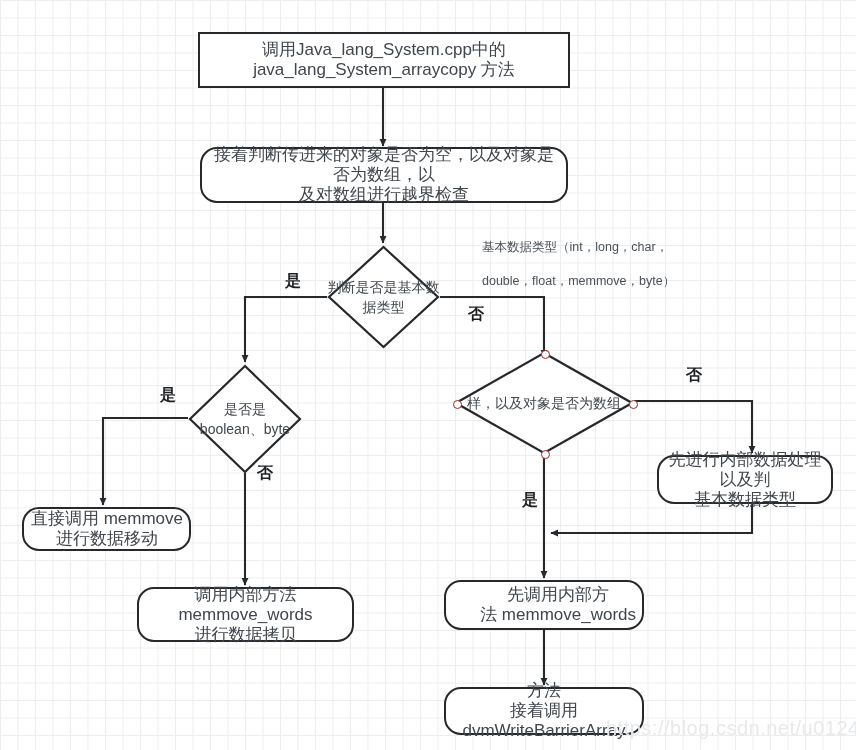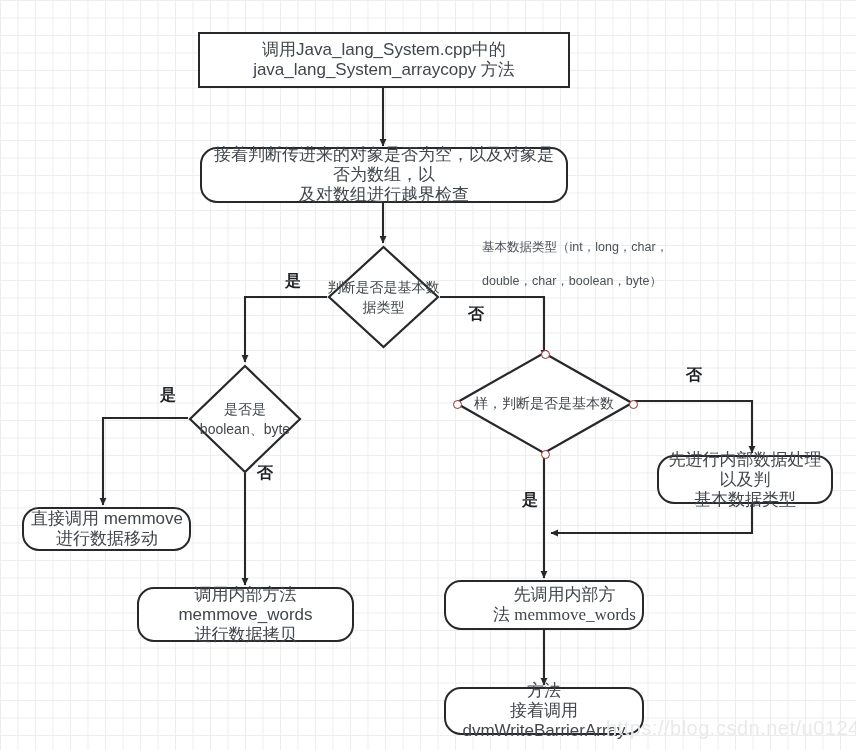--- a/index.html
+++ b/index.html
@@ -163,21 +163,21 @@
 
   <div class="node box rounded" style="left:200px; top:147px; width:368px; height:56px;">
     <div>
       <div>接着判断传进来的对象是否为空，以及对象是否为数组，以</div>
       <div>及对数组进行越界检查</div>
     </div>
   </div>
 
   <div class="note" style="left:435px; top:222px; width:240px;margin-left:47px;">
     <div>基本数据类型（int，long，char，</div>
-    <div>double，char，boolean，byte）</div>
+    <div>double，float，memmove，byte）</div>
   </div>
 
   <div class="diamond-wrap" style="left:327px; top:245px; width:113px; height:104px;">
     <svg class="diamond-shape" viewBox="0 0 113 104" preserveAspectRatio="none">
       <polygon points="56.5,2 111,52 56.5,102 2,52" fill="#ffffff" stroke="#26282b" stroke-width="2.2"></polygon>
     </svg>
     <div class="diamond-label">
       <div>判断是否是基本数</div>
       <div>据类型</div>
     </div>
@@ -191,21 +191,21 @@
       <div>是否是</div>
       <div>boolean、byte</div>
     </div>
   </div>
 
   <div class="diamond-wrap" style="left:454px; top:351px; width:180px; height:104px;">
     <svg class="diamond-shape" viewBox="0 0 180 104" preserveAspectRatio="none">
       <polygon points="90,2 178,52 90,102 2,52" fill="#ffffff" stroke="#26282b" stroke-width="2.2"></polygon>
     </svg>
     <div class="diamond-label">
-      <div>样，判断是否是基本数</div>
+      <div>样，以及对象是否为数组</div>
     </div>
     <span class="handle" style="left:50%; top:2px;"></span>
     <span class="handle" style="left:2px; top:50%;"></span>
     <span class="handle" style="left:178px; top:50%;"></span>
     <span class="handle" style="left:50%; top:102px;"></span>
   </div>
 
   <div class="edge-label" style="left:285px; top:272px;">是</div>
   <div class="edge-label" style="left:468px; top:305px;">否</div>
   <div class="edge-label" style="left:160px; top:386px;">是</div>
@@ -227,21 +227,21 @@
     </div>
   </div>
 
   <div class="node box rounded" style="left:657px; top:455px; width:176px; height:49px;">
     <div>
       <div>先进行内部数据处理以及判</div>
       <div>基本数据类型</div>
     </div>
   </div>
 
-  <div class="node box rounded" style="left:444px; top:580px; width:200px; height:50px;font-family:Liberation Serif, serif;">
+  <div class="node box rounded" style="left:444px; top:580px; width:200px; height:50px;">
     <div>
       <div>先调用内部方</div>
       <div>法 memmove_words</div>
     </div>
   </div>
 
   <div class="node box rounded" style="left:444px; top:687px; width:200px; height:48px;">
     <div>
       <div>方法</div>
       <div>接着调用dvmWriteBarrierArray</div>

